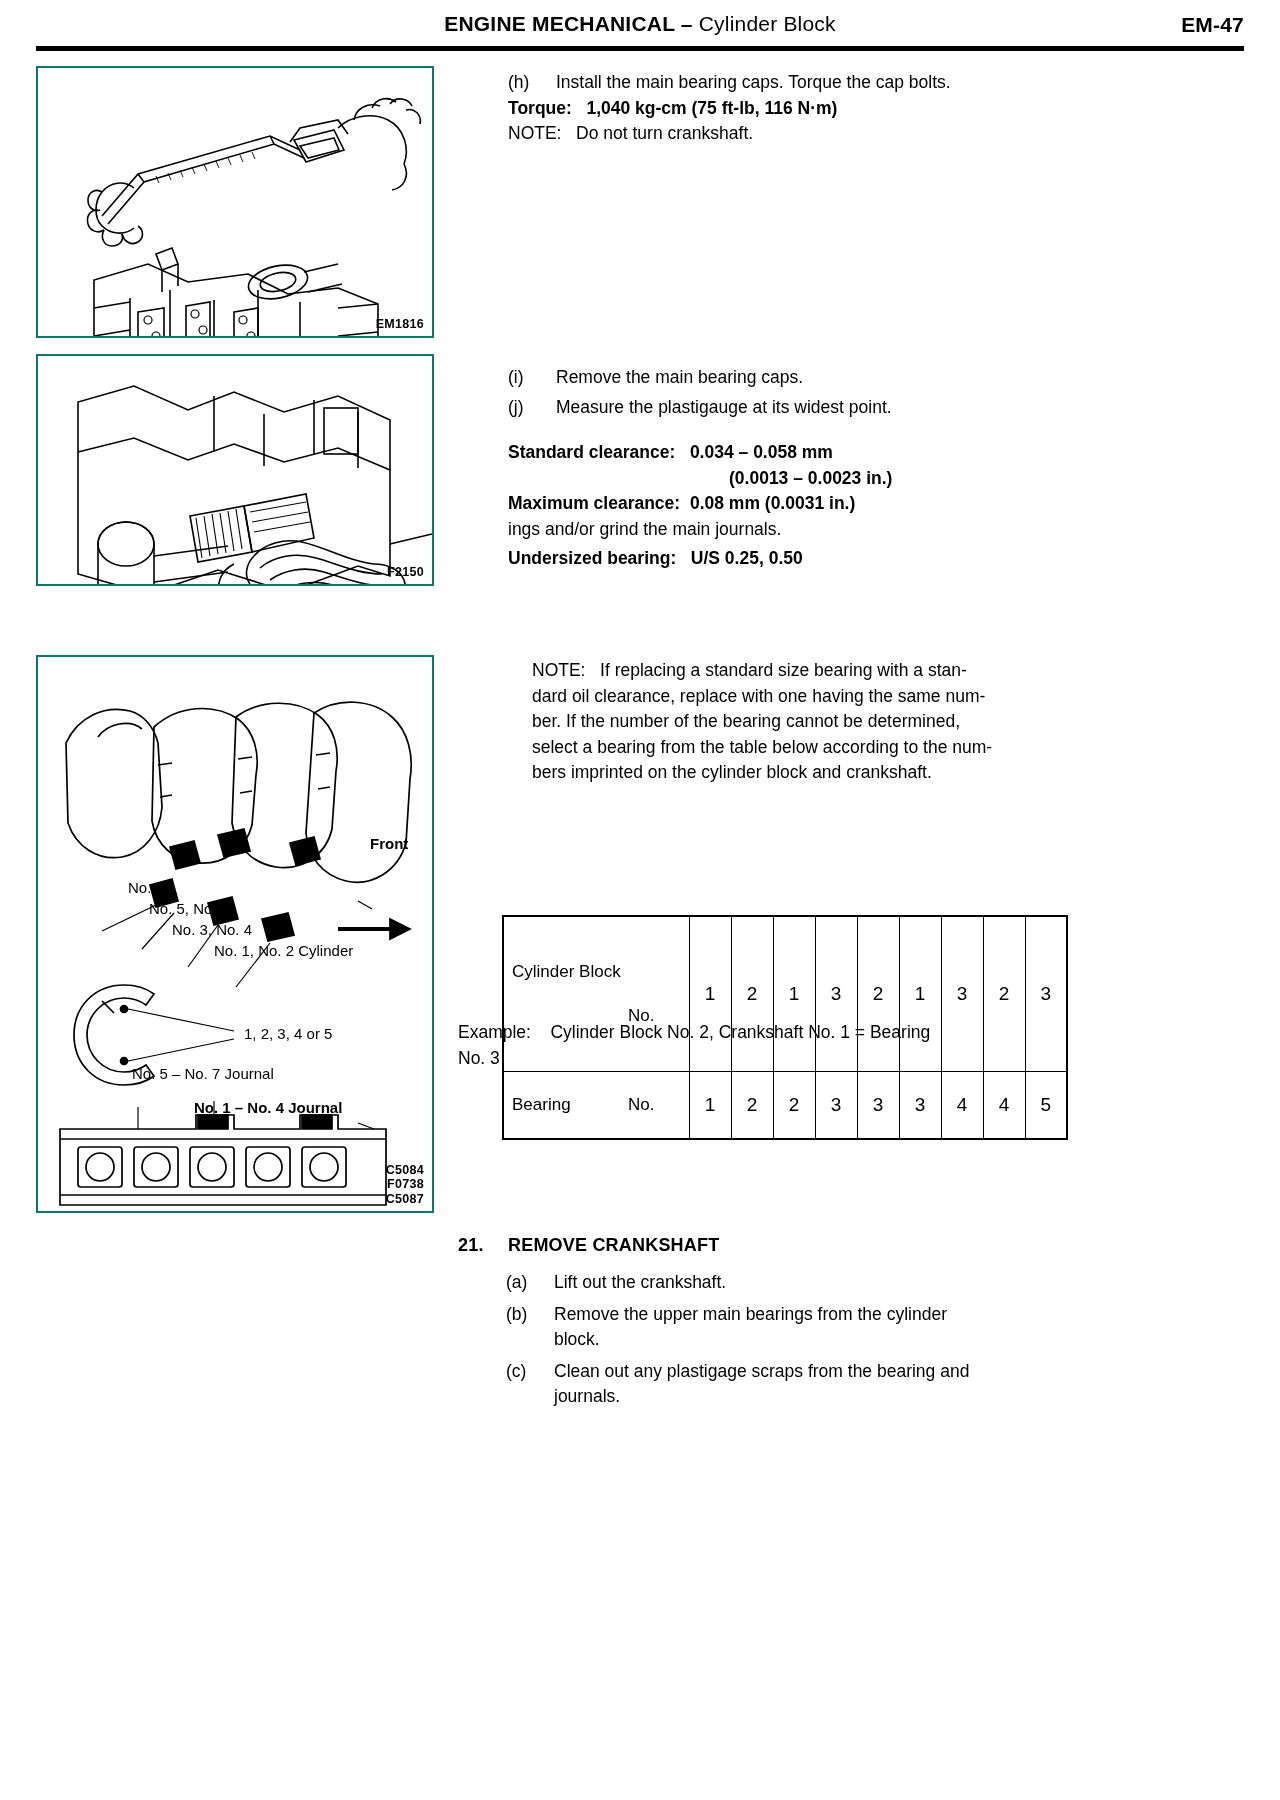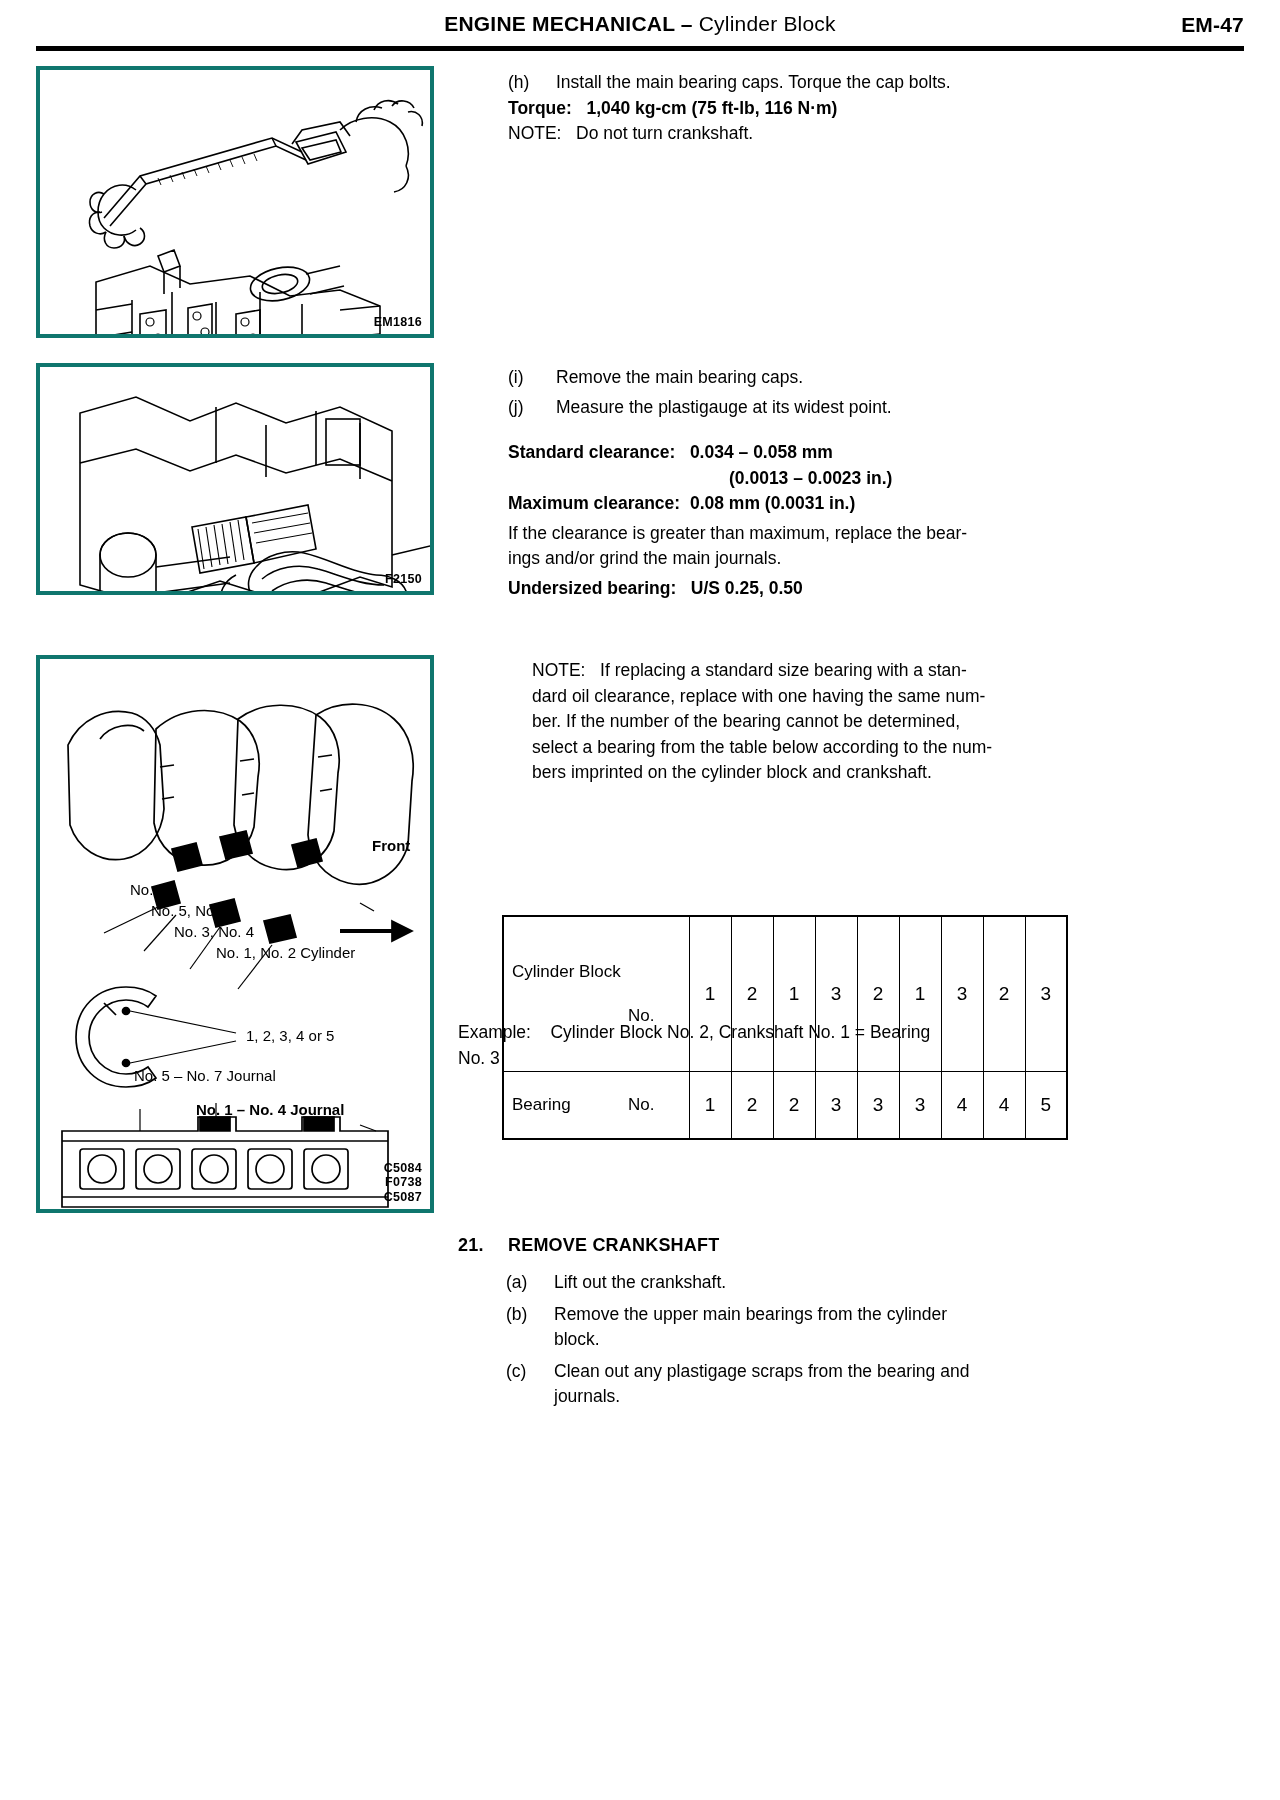--- a/index.html
+++ b/index.html
@@ -39,37 +39,37 @@
   .header-rule {
     position: absolute;
     left: 36px; top: 46px;
     width: 1208px; height: 5px;
     background: #000;
   }
 
   
   .fig {
     position: absolute;
-    border: 4px solid #0f766e;
+    border: 2px solid #0f766e;
     background: #fff;
     overflow: hidden;
   }
   .fig-code {
     position: absolute;
     right: 8px; bottom: 5px;
     font-size: 12.5px;
     font-weight: bold;
     font-family: "Liberation Sans", sans-serif;
     letter-spacing: .3px;
     text-align: right;
     line-height: 1.15;
     white-space: pre-line;
   }
   #fig-1 { left: 36px; top: 66px;  width: 398px; height: 272px; }
-  #fig-2 { left: 36px; top: 363px; width: 398px; height: 232px; }
+  #fig-2 { left: 36px; top: 354px; width: 398px; height: 232px; }
   #fig-3 { left: 36px; top: 655px; width: 398px; height: 558px; }
 
   .fig-svg { position: absolute; left: 0; top: 0; }
 
   .fig-label {
     position: absolute;
     font-size: 15px;
     font-family: "Liberation Sans", sans-serif;
     white-space: nowrap;
   }
@@ -380,21 +380,20 @@
 
   <div class="txt b" style="margin-top:20px;">
     <span>Standard clearance:</span>&nbsp;&nbsp;
     <span>0.034 – 0.058 mm</span>
   </div>
   <div class="txt b" style="padding-left:221px;">(0.0013 – 0.0023 in.)</div>
   <div class="txt b">
     <span>Maximum clearance:</span>&nbsp;
     <span>0.08 mm (0.0031 in.)</span>
   </div>
-  <div class="txt" style="margin-top:4px;">If the clearance is greater than maximum, replace the bear-</div>
   <div class="txt">ings and/or grind the main journals.</div>
   <div class="txt b" style="margin-top:4px;">
     <span>Undersized bearing:</span>&nbsp;&nbsp;
     <span>U/S 0.25, 0.50</span>
   </div>
 </div>
 
 <div class="col" style="top:658px;margin-left:24px;">
   <div class="txt">
     <span>NOTE:</span>&nbsp;&nbsp;

